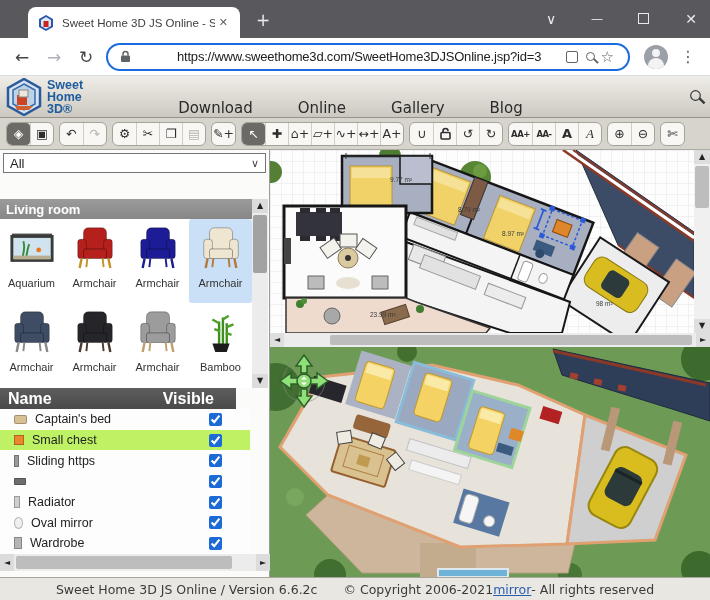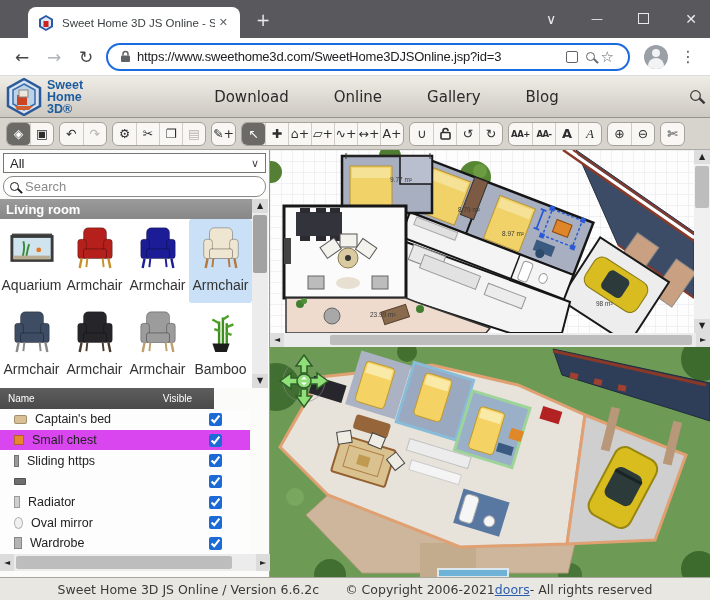--- a/index.html
+++ b/index.html
@@ -20,37 +20,37 @@
   .winctl.maxbox::before { content:""; display:inline-block; width:9px; height:9px; border:1.4px solid #e8eaed; }
 
   
   .navbar { position:absolute; left:0; top:38px; width:710px; height:38px; background:#fff;
     display:flex; align-items:center; border-bottom:1px solid #dadce0; }
   .nav-ic { font-size:17px; color:#454746; width:32px; text-align:center; }
   .nav-ic.dis { color:#b0b3b8; }
   .urlpill { height:28px; width:524px; margin-left:4px; border:2px solid #1a6ae0; border-radius:15px;
     display:flex; align-items:center; padding:0 8px; background:#fff; }
   .lock-ic { margin:0 6px 0 4px; display:inline-flex; }
-  .url-text { font-size:13px; color:#202124; white-space:nowrap; overflow:hidden; flex:1; letter-spacing:-0.2px; }
+  .url-text { font-size:13px; color:#202124; white-space:nowrap; overflow:hidden; flex:1; letter-spacing:-0.2px;margin-left:40px; }
   .frame-ic { width:12px; height:12px; border:1.6px solid #5f6368; border-radius:2px; margin:0 8px; }
   .mag { width:9px; height:9px; border:1.8px solid #5f6368; border-radius:50%; position:relative; display:inline-block; }
   .mag::after { content:""; position:absolute; width:6px; height:1.8px; background:#5f6368;
     right:-5px; bottom:-2px; transform:rotate(45deg); }
   .star { font-size:15px; color:#5f6368; margin:0 6px; }
   .avatar { width:24px; height:24px; border-radius:50%; background:#9aa0a6; margin-left:14px; position:relative; overflow:hidden; }
   .avatar::before { content:""; position:absolute; left:8px; top:4px; width:8px; height:8px; border-radius:50%; background:#f1f3f4; }
   .avatar::after { content:""; position:absolute; left:4px; top:13px; width:16px; height:12px; border-radius:8px 8px 0 0; background:#f1f3f4; }
   .dots { font-size:16px; color:#5f6368; margin-left:12px; }
 
   
   .siteheader { position:absolute; left:0; top:76px; width:710px; height:42px;
     background:linear-gradient(#efede7,#cdc9c1); border-bottom:1px solid #96938b; display:flex; align-items:center; }
   .logo { display:flex; align-items:center; margin-left:5px; }
   .logo-text { margin-left:4px; color:#1d5c9e; font-weight:bold; font-size:12.5px; line-height:12px; }
-  .sitenav { display:flex; align-items:center; height:100%; margin-left:108px; }
+  .sitenav { display:flex; align-items:flex-end; height:100%; margin-left:72px; }
   .sitenav .sep { width:1px; background:#b4b0a8; }
   .sitenav .item { padding:0 22px; display:flex; align-items:center; font-size:15px; color:#2a2a2a;
     font-family:"DejaVu Sans", sans-serif; }
   .hdr-search { position:absolute; right:10px; top:15px; transform:scale(1.2); }
   .hdr-search::after, .hdr-search { border-color:#3a3a3a; }
   .hdr-search.mag::after { background:#3a3a3a; }
 
   
   .toolbar { position:absolute; left:0; top:118px; width:710px; height:32px; background:#d7d4cd;
     border-bottom:1px solid #aeaba4; display:flex; align-items:center; gap:5px; padding-left:6px; }
@@ -76,33 +76,33 @@
   .cat-search input { border:none; outline:none; font-size:13px; color:#333; width:220px; margin-left:6px; background:transparent; }
   .cat-search input::placeholder { color:#8a8a8a; }
   .mag.dark { border-color:#1a1a1a; } .mag.dark::after { background:#1a1a1a; }
   .cat-header { position:absolute; left:0; top:49px; width:252px; height:20px;
     background:linear-gradient(#9b9b9b,#878787); color:#fff; font-weight:bold; font-size:13px;
     display:flex; align-items:center; padding-left:6px; }
   .catalog { position:absolute; left:0; top:69px; width:252px; height:169px; background:#fff;
     display:grid; grid-template-columns:repeat(4,63px); grid-template-rows:84px 84px; }
   .cat-item { display:flex; flex-direction:column; align-items:center; padding-top:5px; border-radius:3px; }
   .cat-item.selected { background:#c9e0f7; }
-  .cat-item .lbl { font-size:14px; color:#333; margin-top:3px; }
+  .cat-item .lbl { font-size:11px; color:#333; margin-top:3px; }
   .vscroll { position:absolute; left:252px; top:49px; width:16px; height:189px; background:#ececec; }
   .vscroll .arr { position:absolute; left:0; width:16px; height:14px; text-align:center; font-size:8px;
     color:#222; line-height:14px; background:#dcdcdc; }
   .vscroll .thumb { position:absolute; left:1px; width:14px; background:#a2a2a2; border-radius:2px; }
 
-  .list-header { position:absolute; left:0; top:238px; width:214px; height:21px;
-    background:linear-gradient(#5d5d5d,#4a4a4a); color:#fff; font-weight:normal; font-size:10px;
+  .list-header { position:absolute; left:0; top:238px; width:236px; height:21px;
+    background:linear-gradient(#5d5d5d,#4a4a4a); color:#fff; font-weight:bold; font-size:16px;
     display:flex; align-items:center; padding:0 22px 0 8px; }
   .list-header .vis { margin-left:auto; }
   .furnlist { position:absolute; left:0; top:259px; width:250px; height:145px; background:#fdfdfd; }
   .frow { height:20.7px; display:flex; align-items:center; padding-left:14px; font-size:12.5px; color:#222; }
-  .frow.selected { background:#d946ef; }
+  .frow.selected { background:#bef264; }
   .fic { display:inline-block; margin-right:8px; border:1px solid rgba(0,0,0,.25); }
   .fic.bed { width:13px; height:9px; border-radius:2px; }
   .fic.chest { width:10px; height:10px; }
   .fic.doors { width:5px; height:12px; }
   .fic.dispenser { width:12px; height:7px; border-radius:1px; }
   .fic.radiator { width:6px; height:12px; }
   .fic.mirror { width:9px; height:12px; border-radius:50%; }
   .fic.wardrobe { width:8px; height:12px; }
   .frow input[type=checkbox] { margin-left:auto; margin-right:28px; width:13px; height:13px; accent-color:#1b6ad6; }
   .hscroll { position:absolute; left:0; top:404px; width:270px; height:17px; background:#ececec; display:flex; align-items:center; }
@@ -246,24 +246,20 @@
     </div>
     <div class="tb-group">
       <button class="tb-btn">✄</button>
     </div>
   </div>
 
 <div class="leftpanel">
   <div class="cat-filter">
     <span>All</span>
     <span class="chev glyph">∨</span>
-  </div>
-  <div class="cat-search">
-    <span class="mag dark"></span>
-    <input type="text" placeholder="Search" style="">
   </div>
   <div class="cat-header">
     <span>Living room</span>
   </div>
   <div class="catalog" id="catalog">
       <div class="cat-item">
         <span><svg width="46" height="46" viewBox="0 0 48 48">
             <rect x="3" y="10" width="42" height="4" fill="#4a4a4a"></rect>
             <rect x="3" y="13" width="42" height="25" fill="#cfe4ee" stroke="#3a3a3a" stroke-width="3"></rect>
             <path d="M14 35 q3-10 1-17 M18 35 q1-8 3-14" stroke="#3a8a3a" stroke-width="2" fill="none"></path>
@@ -601,15 +597,15 @@
     <path d="M24 21.5 l3 3 h-6 z" fill="#fff"></path>
         <path d="M24 30.5 l3 -3 h-6 z" fill="#fff"></path>
   </g>
 </svg>
 </div>
 
 <div class="footer">
   <span>Sweet Home 3D JS Online / Version 6.6.2c</span>
   <span class="gap"></span>
   <span>© Copyright 2006-2021 </span>
-  <a href="#">doors</a>
+  <a href="#">mirror</a>
   <span> - All rights reserved</span>
 </div>
 
 </body></html>

